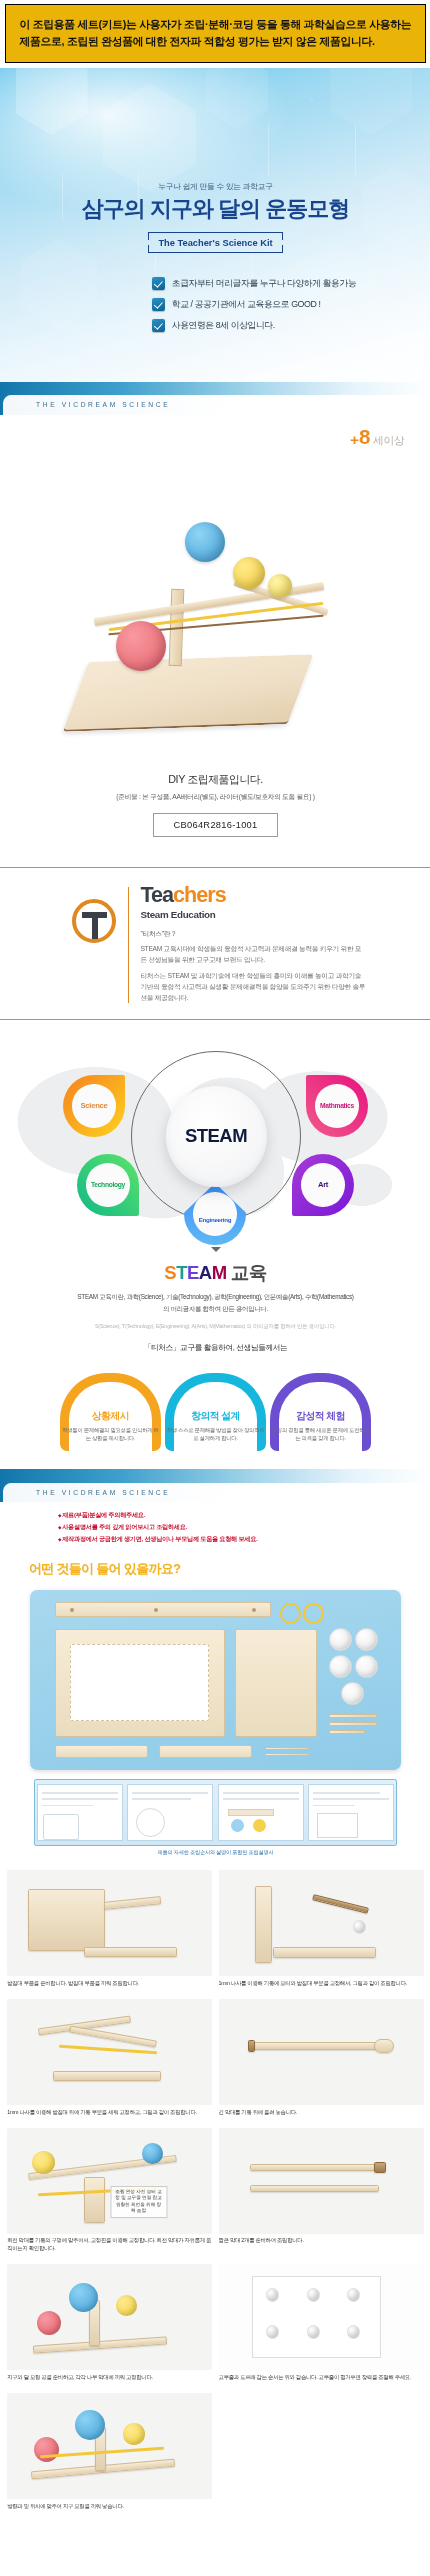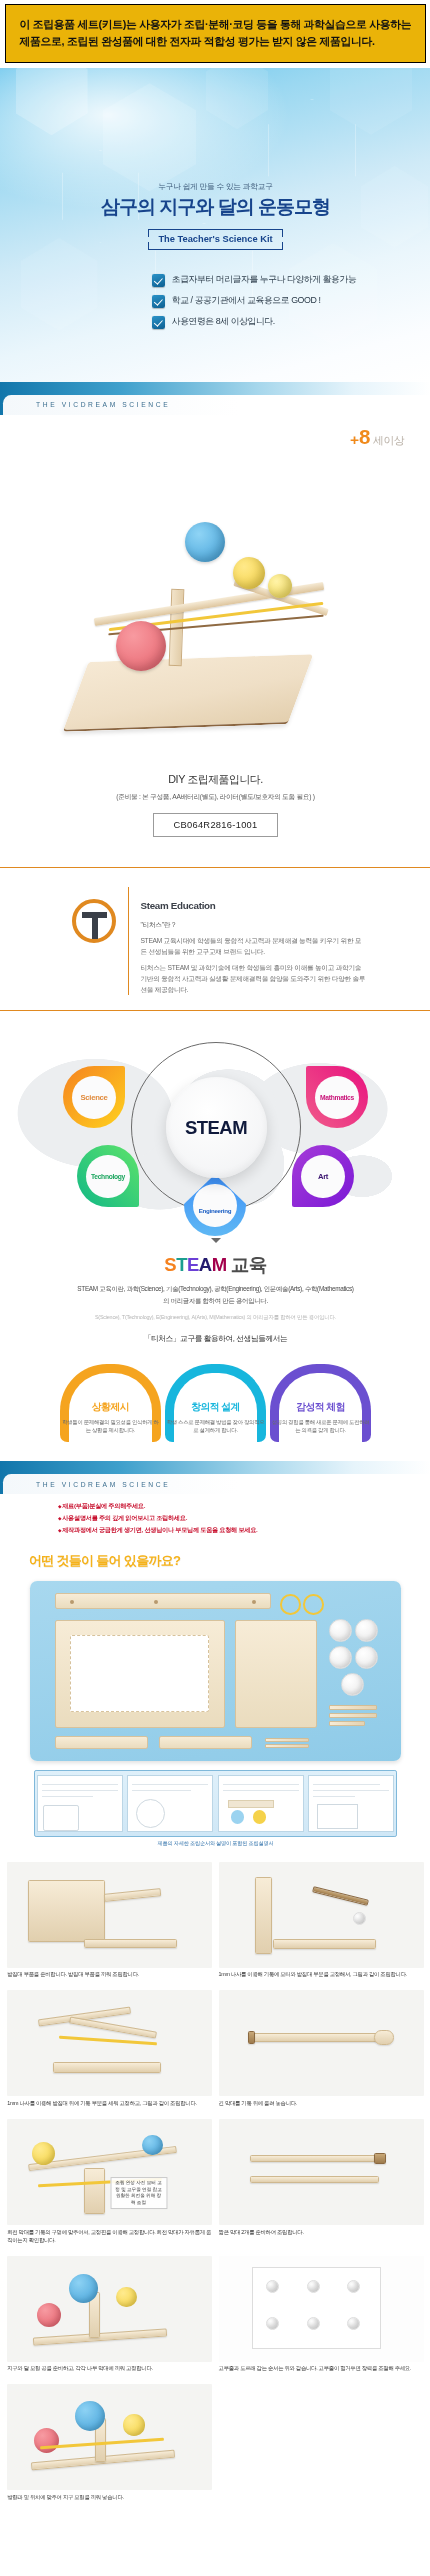--- a/index.html
+++ b/index.html
@@ -52,21 +52,21 @@
     padding-top: 114px;
   }
   .hero-sub {
     font-size: 7.7px;
     color: #3b5878;
     letter-spacing: -0.2px;
     margin-bottom: 5.2px;
     font-weight: 500;
   }
   .hero-title {
-    font-size: 19px;
+    font-size: 22px;
     font-weight: 900;
     color: #17448c;
     letter-spacing: -1px;
     line-height: 1.1;
   }
   .hero-kit {
     display: inline-block;
     position: relative;
     margin-top: 11.3px;
     padding: 5.2px 17.5px;
@@ -259,21 +259,21 @@
     position: absolute;
     left: 15.5px; top: 8.2px;
     width: 6.2px; height: 27px;
     background: #3a3f48;
   }
   .t-divider { width: 1.5px; background: #e08920; align-self: stretch; margin: 3.1px 11.3px 0 3.1px; flex: 0 0 auto; }
   .t-body { width: 227px; }
   .t-word { font-size: 21.6px; font-weight: 900; letter-spacing: -1px; line-height: 1; }
   .t-word .dark { color: #3a3f48; }
   .t-word .org  { color: #f08a1c; }
-  .t-sub { font-size: 9.8px; font-weight: bold; color: #3a3f48; margin-top: 16px; letter-spacing: -0.3px; }
+  .t-sub { font-size: 9.8px; font-weight: bold; color: #3a3f48; margin-top: 3px; letter-spacing: -0.3px; }
   .t-q { font-size: 6.7px; color: #555; margin-top: 10.3px; letter-spacing: -0.3px; }
   .t-p { font-size: 6.7px; color: #6a6a6a; margin-top: 4.6px; line-height: 1.65; letter-spacing: -0.3px; }
 
   
   .wheel-wrap { position: relative; height: 216px; margin-top: 8.2px; }
   .worldmap {
     position: absolute; left: 0; right: 0; top: 5.2px; bottom: 0;
     background:
       radial-gradient(ellipse 18% 26% at 22% 42%, #eceef0 0 99%, transparent 100%),
       radial-gradient(ellipse 13% 20% at 37% 68%, #eceef0 0 99%, transparent 100%),
@@ -598,20 +598,21 @@
     <div class="line2">(준비물 : 본 구성품, AA배터리(별도), 라이터(별도/보호자의 도움 필요) )</div>
     <div class="codebox">CB064R2816-1001</div>
   </div>
 
   <div class="teachers">
     <div class="t-logo">
       <div class="t-mark"></div>
     </div>
     <div class="t-divider"></div>
     <div class="t-body">
+      <div class="t-word"><span class="dark">Tea</span><span class="org">chers</span></div>
       <div class="t-sub">Steam Education</div>
       <div class="t-q">"티처스"란 ?</div>
       <div class="t-p">STEAM 교육시대에 학생들의 융합적 사고력과 문제해결 능력을 키우기 위한 모든 선생님들을 위한 교구교재 브랜드 입니다.</div>
       <div class="t-p">티처스는 STEAM 및 과학기술에 대한 학생들의 흥미와 이해를 높이고 과학기술 기반의 융합적 사고력과 실생활 문제해결력을 함양을 도와주기 위한 다양한 솔루션을 제공합니다.</div>
     </div>
   </div>
 
   <div class="wheel-wrap">
     <div class="worldmap"></div>
     <div class="ring-path"></div>

